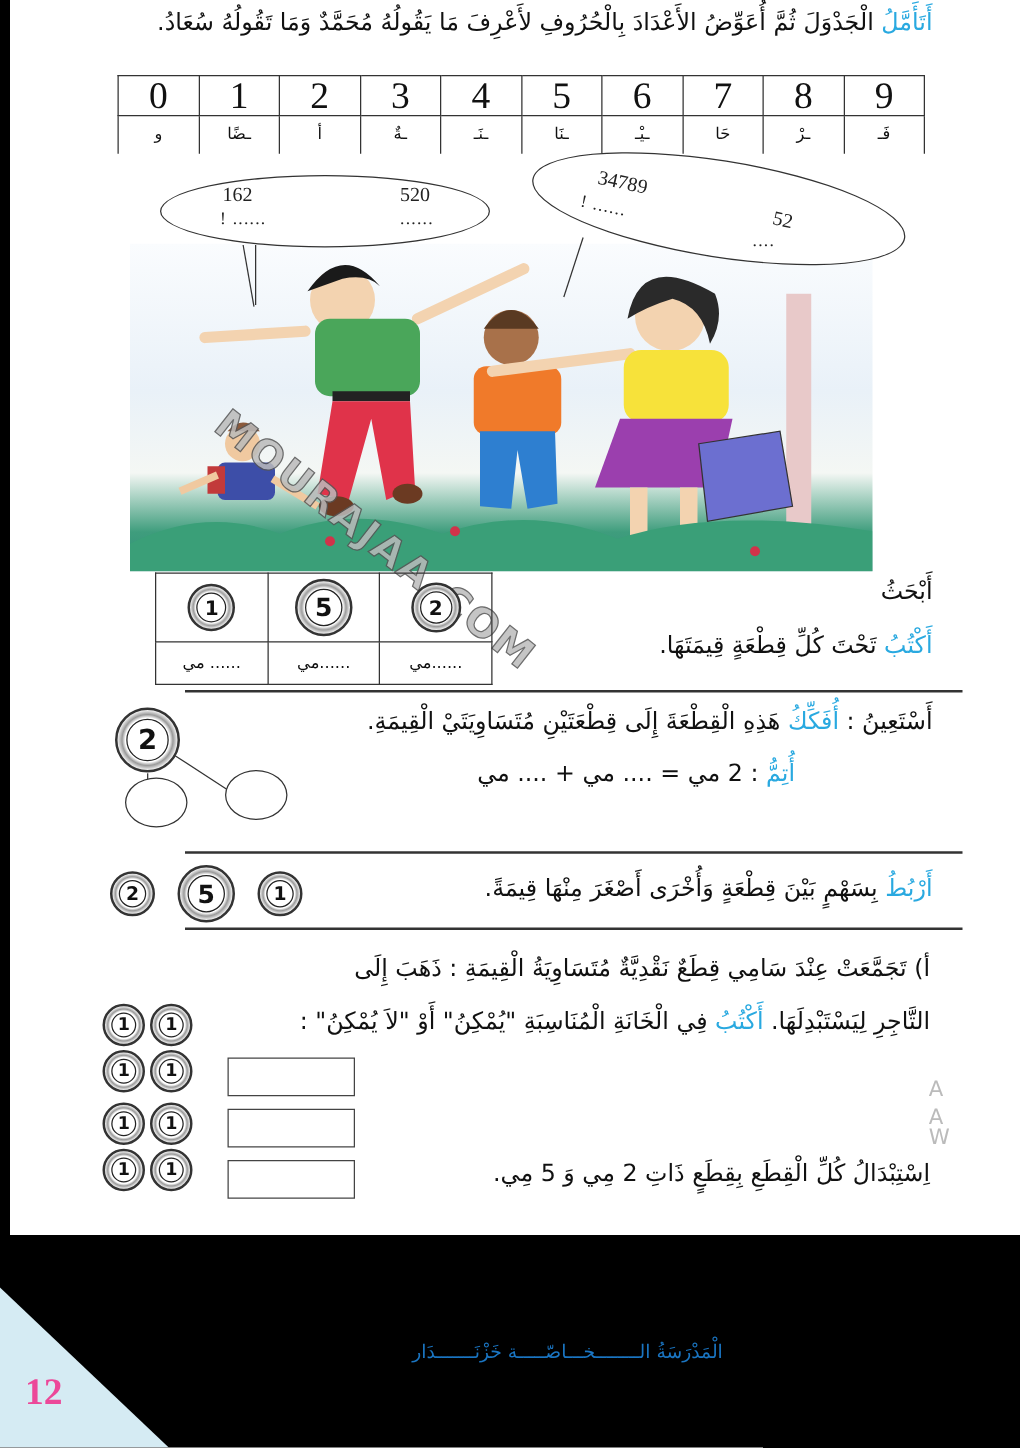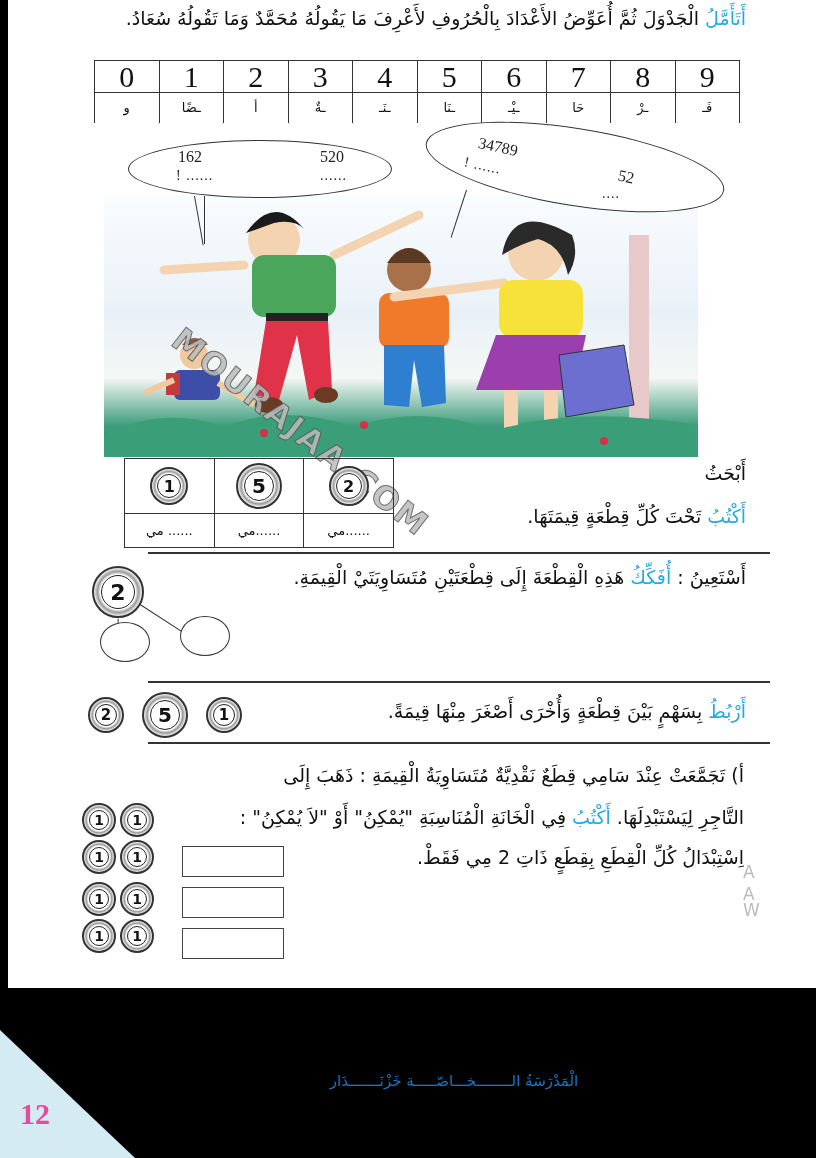--- a/index.html
+++ b/index.html
@@ -242,20 +242,23 @@
       <td>......مي</td>
       <td>......مي</td>
     </tr>
   </tbody>
     </table>
   <div class="hr" style="left:140px; top:552px; width:622px;"></div>
 
   <div class="help-line ar">
     <span>أَسْتَعِينُ : </span><span class="blue">أُفَكِّكُ</span><span> هَذِهِ الْقِطْعَةَ إِلَى قِطْعَتَيْنِ مُتَسَاوِيَتَيْ الْقِيمَةِ.</span>
   </div>
+  <div class="complete-line ar">
+    <span class="blue">أُتِمُّ</span><span> : 2 مي = .... مي + .... مي</span>
+  </div>
   <span class="coin split-coin" style="width:52px;height:52px;font-size:22px;">
       <span style="width:34px;height:34px;">2</span>
     </span>
   <div class="branch" style="left:110px; top:618px; width:10px; transform: rotate(90deg);"></div>
   <div class="branch" style="left:132px; top:604px; width:54px; transform: rotate(33deg);"></div>
   <div class="empty-circle" style="left:92px; top:622px; width:50px; height:40px;"></div>
   <div class="empty-circle" style="left:172px; top:616px; width:50px; height:40px;"></div>
 
   <div class="hr" style="left:140px; top:681px; width:622px;"></div>
 
@@ -300,23 +303,23 @@
       </span>
     <span class="coin" style="width:34px;height:34px;font-size:14px;">
         <span style="width:20px;height:20px;">1</span>
       </span>
     <span class="coin" style="width:34px;height:34px;font-size:14px;">
         <span style="width:20px;height:20px;">1</span>
       </span>
   </div>
 
   <div class="answer-box" style="top:846px;"></div>
-  <div class="ex-opt ar" style="top:846px;">اِسْتِبْدَالُ كُلِّ الْقِطَعِ بِقِطَعٍ ذَاتِ 2 مِي فَقَطْ.</div>
   <div class="answer-box" style="top:887px;"></div>
   <div class="answer-box" style="top:928px;"></div>
+  <div class="ex-opt ar" style="top:928px;">اِسْتِبْدَالُ كُلِّ الْقِطَعِ بِقِطَعٍ ذَاتِ 2 مِي وَ 5 مِي.</div>
 
   <span class="side-mark" style="top:862px;">A</span>
   <span class="side-mark" style="top:884px;">A</span>
   <span class="side-mark" style="top:900px;">W</span>
 </div>
 
 <div class="footer-text">الْمَدْرَسَةُ الــــــــخـــاصّـــــة خَزْنَـــــــدَار</div>
 <div class="corner"></div>
 <div class="page-num">12</div>
 

